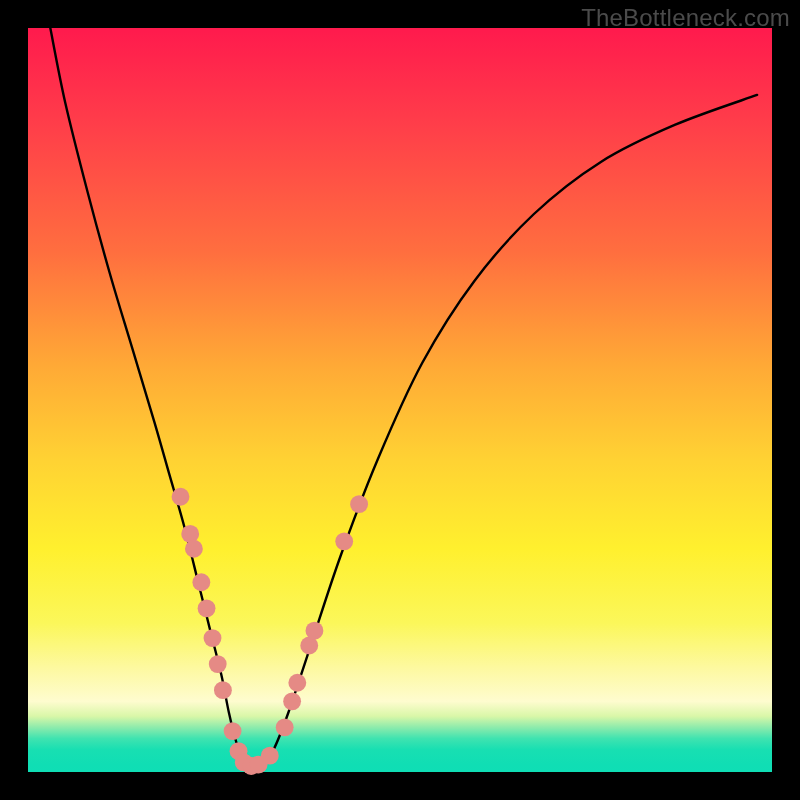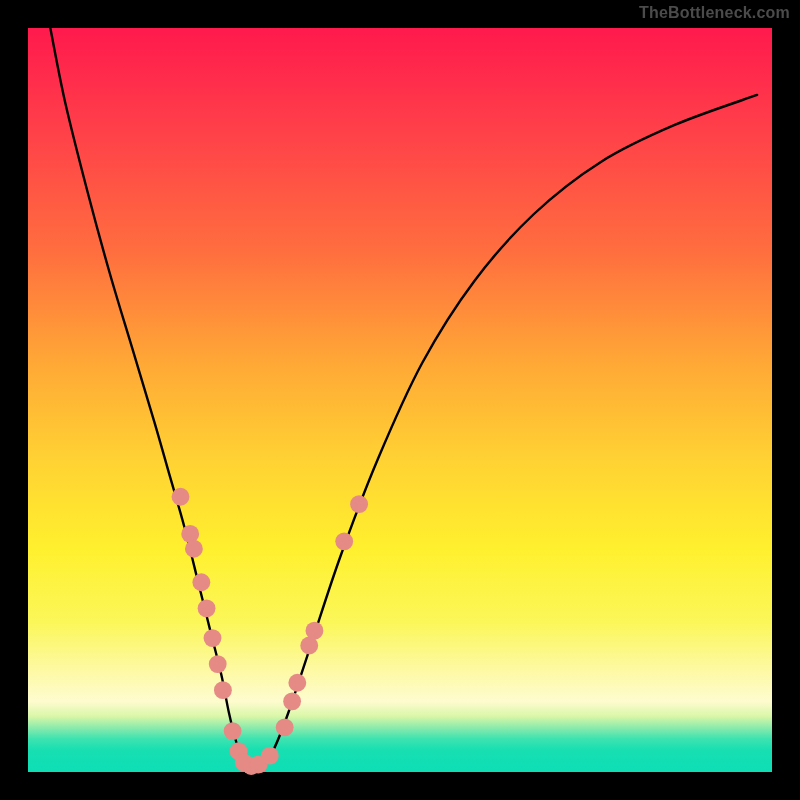--- a/index.html
+++ b/index.html
@@ -43,22 +43,22 @@
       #18dfb2 97%,
       #10deb4 99%,
       #0fdeb5 100%
     );
   }
   .watermark {
     position: absolute;
     top: 4px;
     right: 10px;
     color: #4b4b4b;
-    font-size: 16px;
-    font-weight: 700;
+    font-size: 24px;
+    font-weight: 400;
     letter-spacing: 0.2px;
     user-select: none;
   }
   svg.curve {
     position: absolute;
     left: 0;
     top: 0;
     width: 744px;
     height: 744px;
     overflow: visible;

